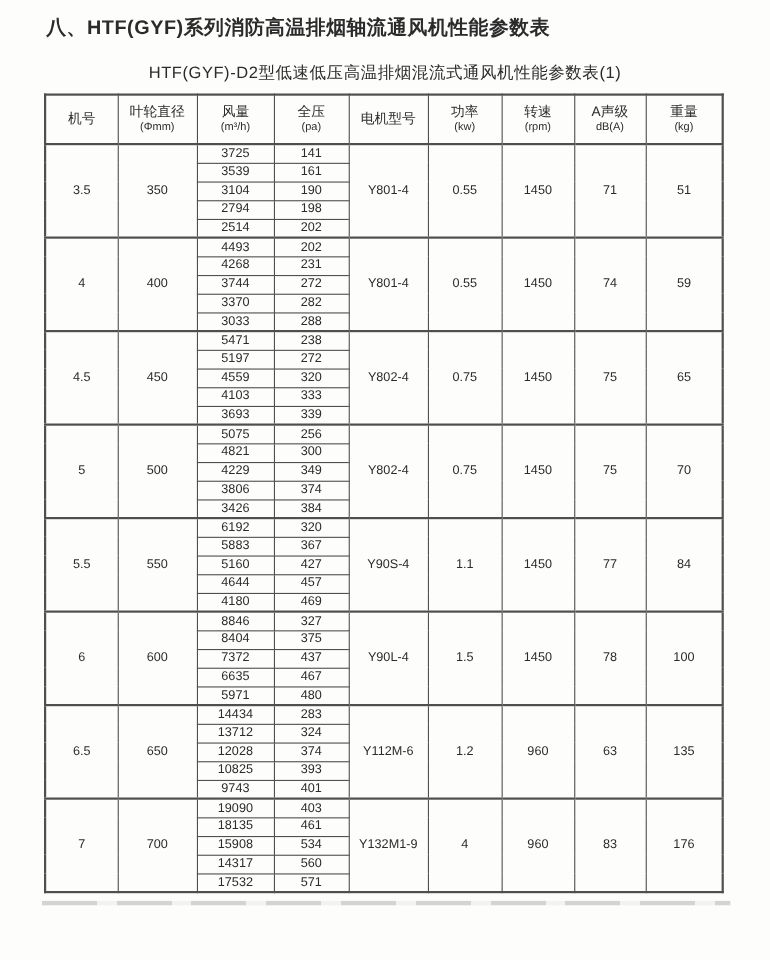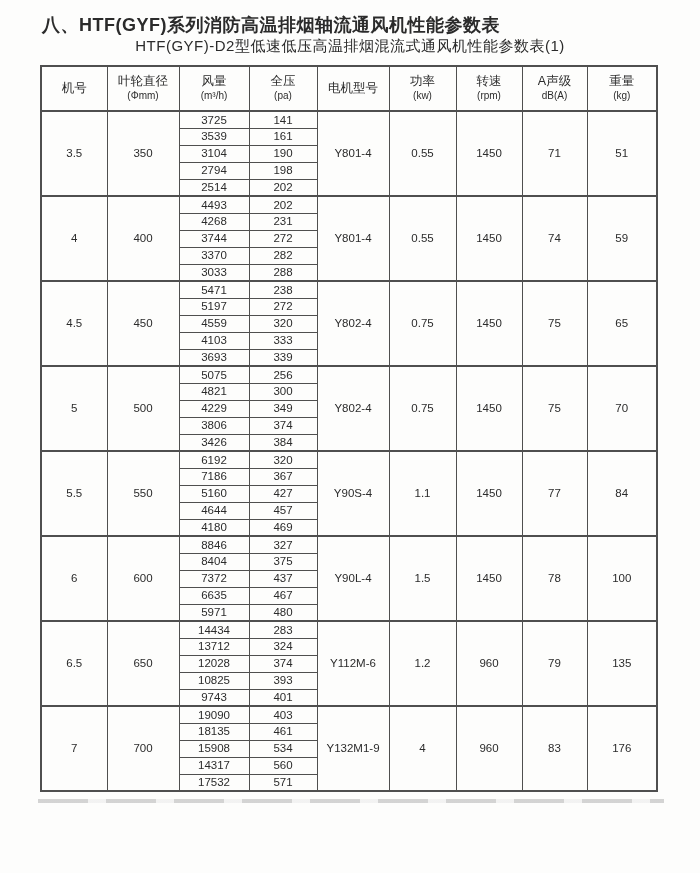--- a/index.html
+++ b/index.html
@@ -20,20 +20,21 @@
   .title {
     font-size: 18px;
     font-weight: bold;
     margin: 0;
     padding: 13px 0 0 42px;
     letter-spacing: 0.5px;
   }
   .caption {
     text-align: center;
     font-size: 15px;
+    margin-top: 20px;
     letter-spacing: 0.5px;
   }
   table.spec-table {
     border-collapse: collapse;
     table-layout: fixed;
     margin: 9px 0 0 40px;
     width: 616px;
     border: 2px solid var(--border);
   }
   .spec-table th, .spec-table td {
@@ -233,21 +234,21 @@
           <td rowspan="5">550</td>
           <td>6192</td>
           <td>320</td>
           <td rowspan="5">Y90S-4</td>
           <td rowspan="5">1.1</td>
           <td rowspan="5">1450</td>
           <td rowspan="5">77</td>
           <td rowspan="5">84</td>
         </tr>
         <tr>
-          <td>7186</td>
+          <td>5883</td>
           <td>367</td>
         </tr>
         <tr>
           <td>5160</td>
           <td>427</td>
         </tr>
         <tr>
           <td>4644</td>
           <td>457</td>
         </tr>
@@ -283,21 +284,21 @@
           <td>480</td>
         </tr>
         <tr class="group-start">
           <td rowspan="5">6.5</td>
           <td rowspan="5">650</td>
           <td>14434</td>
           <td>283</td>
           <td rowspan="5">Y112M-6</td>
           <td rowspan="5">1.2</td>
           <td rowspan="5">960</td>
-          <td rowspan="5">79</td>
+          <td rowspan="5">63</td>
           <td rowspan="5">135</td>
         </tr>
         <tr>
           <td>13712</td>
           <td>324</td>
         </tr>
         <tr>
           <td>12028</td>
           <td>374</td>
         </tr>

